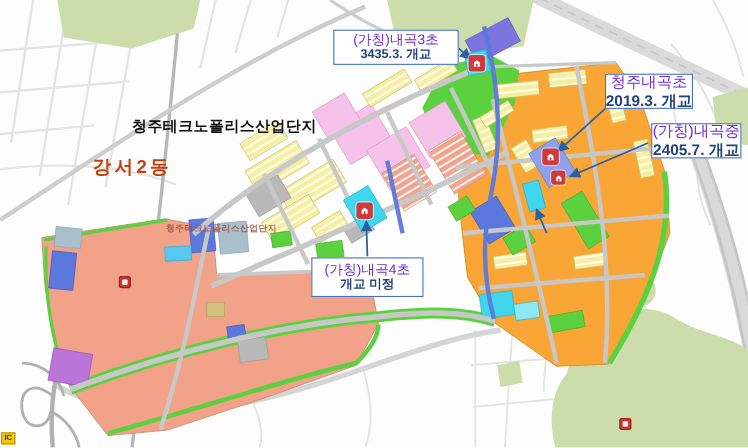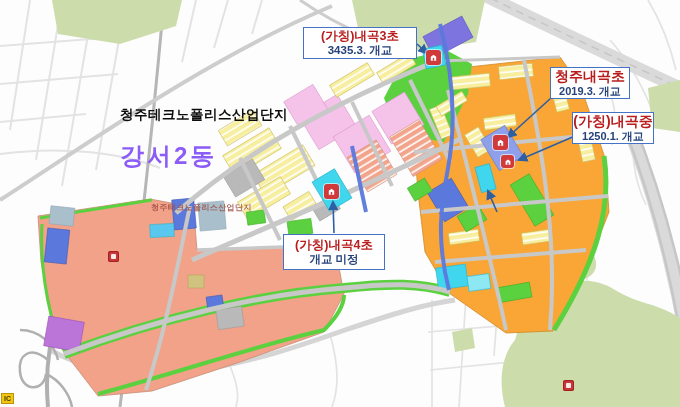--- a/index.html
+++ b/index.html
@@ -7,36 +7,36 @@
     position:relative;width:680px;height:407px;overflow:hidden;background:#fdfdfd;
     font-family:"Liberation Sans","DejaVu Sans",sans-serif;
   }
   .map-svg{position:absolute;left:0;top:0;z-index:1;}
   .label-title{
     position:absolute;left:120px;top:106px;z-index:12;
     font-size:13.5px;font-weight:800;color:#0d0d0d;letter-spacing:0.5px;white-space:nowrap;
   }
   .label-district{
     position:absolute;left:84px;top:140px;z-index:5;
-    font-size:24px;font-weight:800;color:#8b5cf6;letter-spacing:3px;white-space:nowrap;margin-left:36px;
+    font-size:17px;font-weight:800;color:#c2410c;letter-spacing:3px;white-space:nowrap;
   }
   .label-inline{
     position:absolute;left:151px;top:202px;z-index:12;
     font-size:8px;font-weight:700;color:#9c4f46;opacity:.85;letter-spacing:0.4px;white-space:nowrap;
   }
   .callout{
     position:absolute;z-index:30;background:#ffffff;
     border:1.6px solid var(--callout-border,#4472c4);
     display:flex;flex-direction:column;justify-content:center;align-items:center;
     box-sizing:border-box;padding:1px 2px;
   }
-  .callout .c1{font-size:12.5px;font-weight:700;color:#b91c1c;line-height:1.2;white-space:nowrap;}
+  .callout .c1{font-size:12.5px;font-weight:400;color:#6d28d9;line-height:1.2;white-space:nowrap;}
   .callout .c2{font-size:11.5px;font-weight:700;color:var(--callout-text2,#25427c);line-height:1.2;white-space:nowrap;}
   .callout.small .c1{font-size:14px;}
-  .callout.small .c2{font-size:11px;}
+  .callout.small .c2{font-size:14px;}
   .school-icon{
     position:absolute;z-index:20;width:15px;height:15px;
     background:var(--school-icon,#d13a3a);border-radius:3px;
     box-shadow:0 0 0 1px rgba(255,255,255,.6);
     display:flex;align-items:center;justify-content:center;
   }
   .school-icon.sm{width:13px;height:13px;}
   .poi-icon{
     position:absolute;z-index:18;width:11px;height:11px;
     background:#c83737;border-radius:2.5px;box-shadow:inset 0 0 0 1px rgba(160,30,30,.9);
@@ -291,22 +291,22 @@
     </div>
 
   <div class="callout" style="left:303px;top:27px;width:114px;height:32px;">
     <div class="c1">(가칭)내곡3초</div>
     <div class="c2">3435.3. 개교</div>
   </div>
   <div class="callout small" style="left:550px;top:67px;width:80px;height:32px;">
     <div class="c1">청주내곡초</div>
     <div class="c2">2019.3. 개교</div>
   </div>
-  <div class="callout small" style="left:572px;top:112px;width:82px;height:32px;">
+  <div class="callout small" style="left:592px;top:112px;width:82px;height:32px;">
     <div class="c1">(가칭)내곡중</div>
-    <div class="c2">1250.1. 개교</div>
+    <div class="c2">2405.7. 개교</div>
   </div>
   <div class="callout" style="left:283px;top:234px;width:102px;height:36px;align-items:center;">
     <div class="c1">(가칭)내곡4초</div>
     <div class="c2">개교 미정</div>
   </div>
 
 </div>
 
 </body></html>

